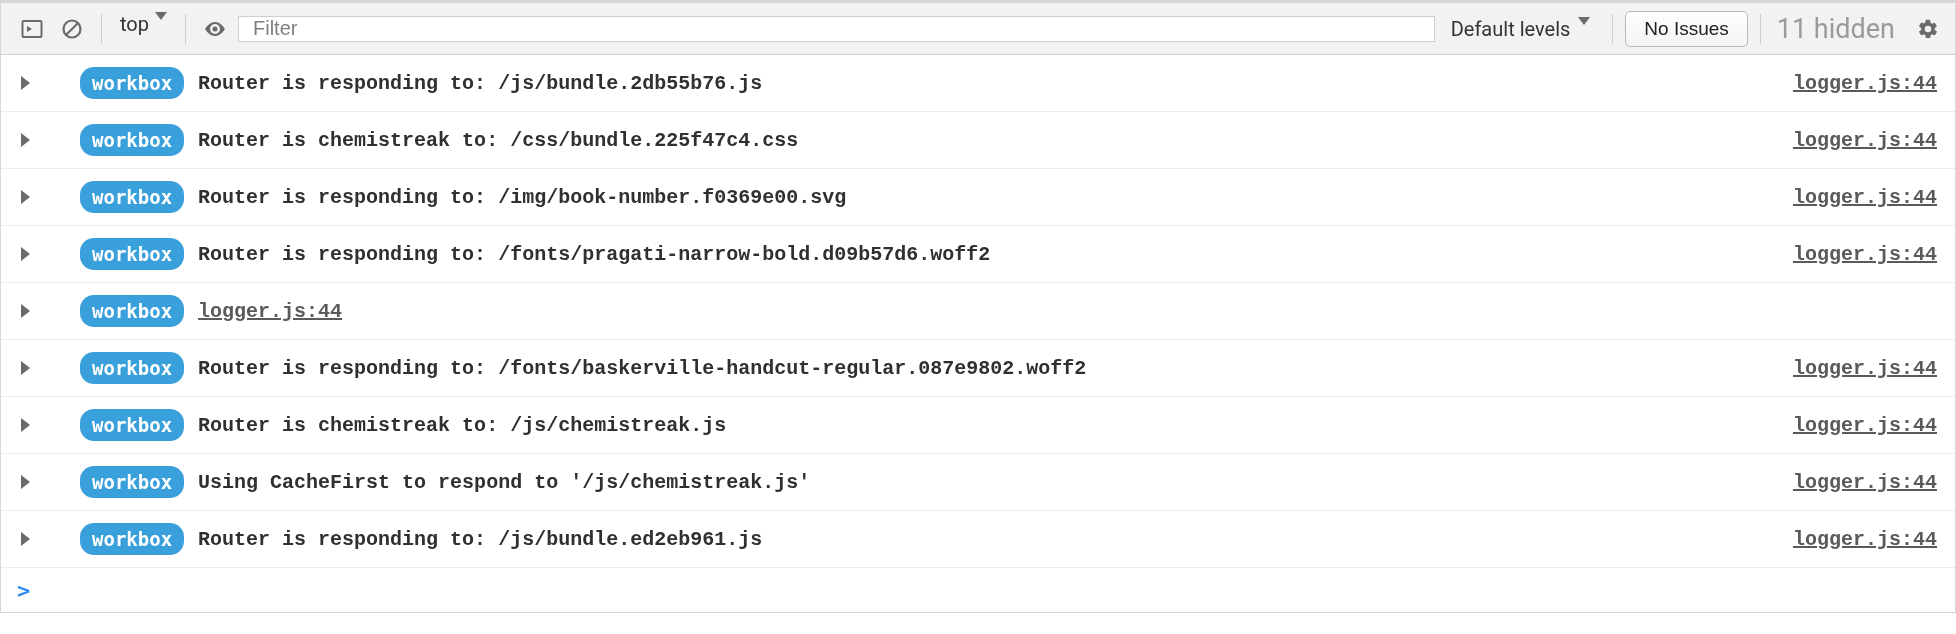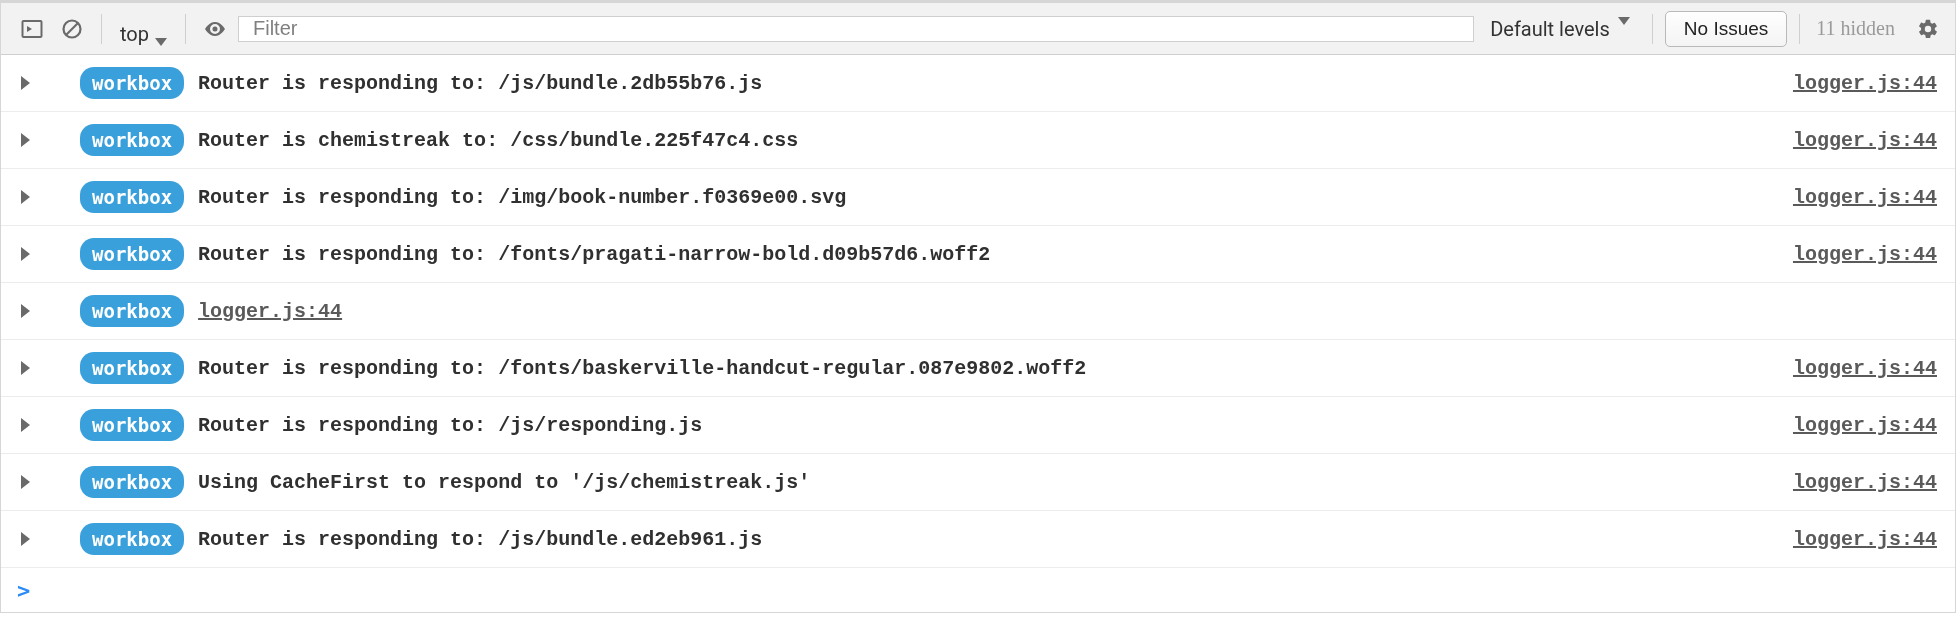--- a/index.html
+++ b/index.html
@@ -34,21 +34,21 @@
     color: #6a6a6a;
     cursor: pointer;
   }
   .divider {
     width: 1px; height: 30px;
     background: #cfcfcf;
     margin: 0 6px;
   }
   .ctx-selector {
     display: flex;
-    align-items: flex-end;
+    align-items: flex-start;
     gap: 6px;
     height: 34px;
     padding: 0 6px;
     color: #333;
     font-size: 20px;
     cursor: pointer;
   }
   .tri {
     width: 0; height: 0;
     border-left: 6px solid transparent;
@@ -81,23 +81,22 @@
     padding: 0 18px;
     background: linear-gradient(#fefefe,#f4f4f4);
     border: 1px solid #b9b9b9;
     border-radius: 5px;
     font-size: 19px;
     color: #222;
     cursor: pointer;
   }
   .hidden-count {
     color: #9a9a9a;
-    font-size: 20px;
+    font-size: 27px;
     padding: 0 4px;
-    font-family: Liberation Serif, serif;
   }
   .gear {
     color: #6a6a6a;
     margin-left: 6px;
     cursor: pointer;
   }
   
   .logs { }
   .log-row {
     display: flex;
@@ -234,21 +233,21 @@
       </div>
       <div class="log-row">
         <span class="disclosure"></span>
         <span class="badge">workbox</span>
         <span class="msg">Router is responding to: /fonts/baskerville-handcut-regular.087e9802.woff2</span>
         <span class="src">logger.js:44</span>
       </div>
       <div class="log-row">
         <span class="disclosure"></span>
         <span class="badge">workbox</span>
-        <span class="msg">Router is responding to: /js/responding.js</span>
+        <span class="msg">Router is chemistreak to: /js/chemistreak.js</span>
         <span class="src">logger.js:44</span>
       </div>
       <div class="log-row">
         <span class="disclosure"></span>
         <span class="badge">workbox</span>
         <span class="msg">Using CacheFirst to respond to '/js/chemistreak.js'</span>
         <span class="src">logger.js:44</span>
       </div>
       <div class="log-row">
         <span class="disclosure"></span>

